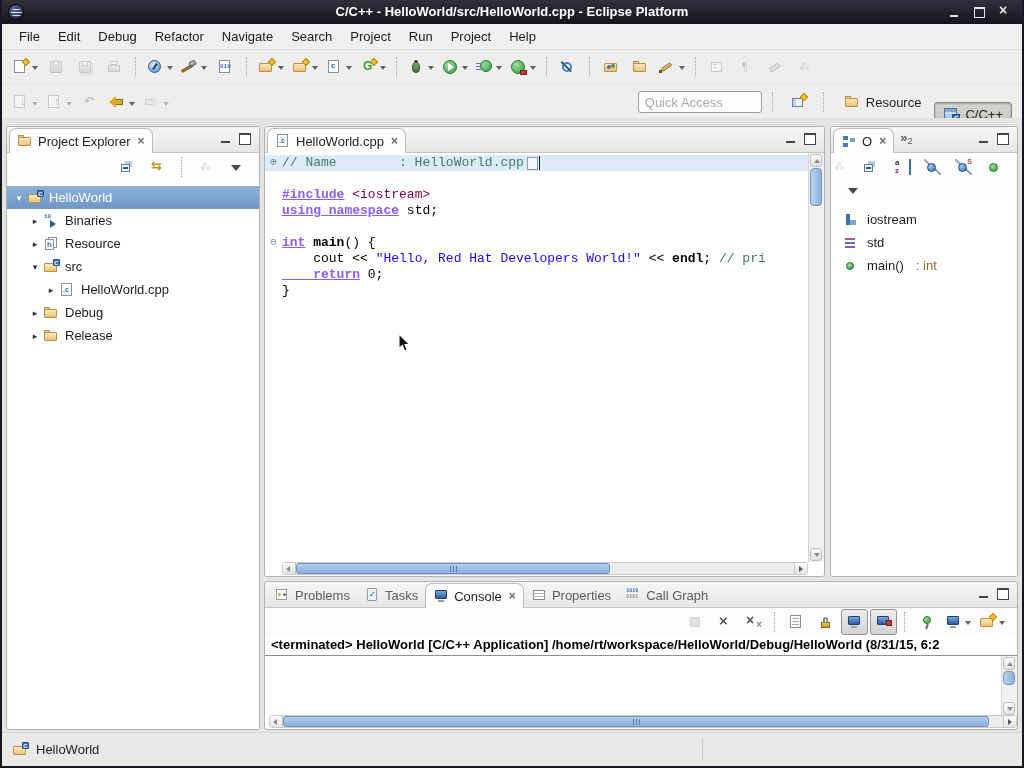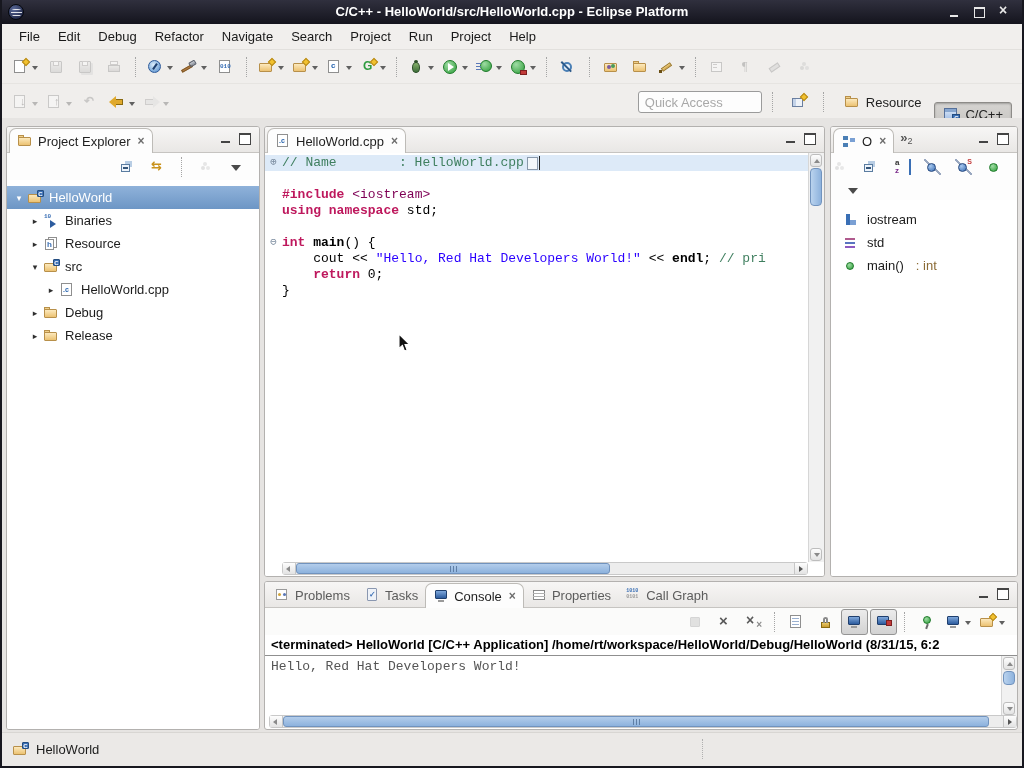--- a/index.html
+++ b/index.html
@@ -62,21 +62,21 @@
   .trow.sel{background:linear-gradient(#8fb2da,#6d96c5);color:#fff;}
   .trow.sel .arr{color:#fff;}
   
   .edbody{flex:1;position:relative;background:#fff;}
   .codewrap{position:absolute;left:0;top:2px;right:16px;overflow:hidden;}
   .code-line{display:flex;height:16px;font-family:"Liberation Mono",monospace;font-size:13px;white-space:pre;}
   .code-line.hl{background:#ddeaf8;}
   .code-line .fold{width:17px;flex:none;color:#7d8da0;font-size:11px;line-height:15px;text-align:center;}
   .ltext{line-height:16px;}
   .tok-cmt{color:#3f7f5f;}
-  .tok-kw{color:#be185d;font-weight:bold;}
+  .tok-kw{color:#8b5cf6;font-weight:bold;text-decoration:underline;}
   .tok-inc{color:#7f0055;}
   .tok-str{color:#2a00ff;}
   .tok-fn{color:#000;font-weight:bold;}
   .tok-pl{color:#000;}
   .foldbox{display:inline-block;width:9px;height:11px;border:1px solid #8a99ab;background:#f3f7fb;margin:2px 0 0 3px;}
   .caret{display:inline-block;width:1px;height:14px;background:#222;margin:1px 0 0 1px;}
   
   .vscroll{position:absolute;top:0;right:0;bottom:14px;width:15px;background:#f1f1f1;border-left:1px solid #d6d6d6;}
   .sbtn{position:absolute;left:1px;width:12px;height:13px;background:linear-gradient(#fdfdfd,#e3e3e3);border:1px solid #bdbdbd;border-radius:3px;box-sizing:border-box;}
   .sbtn::before{content:"";position:absolute;left:3px;}
@@ -595,21 +595,20 @@
             <i class="ic ic-display-console"></i>
             <b class="dd"></b>
           </span>
           <span class="tbi">
             <i class="ic ic-open-console"></i>
             <b class="dd"></b>
           </span>
         </div>
       <div class="chdr">&lt;terminated&gt; HelloWorld [C/C++ Application] /home/rt/workspace/HelloWorld/Debug/HelloWorld (8/31/15, 6:2</div>
       <div class="cbody">
-        <div class="cout">Hello, Red Hat Developers World!</div>
         <div class="vscroll" style="bottom:0;">
           <span class="sbtn sb-up"></span>
           <span class="vthumb" style="top:15px;height:14px;"></span>
           <span class="sbtn sb-dn"></span>
         </div>
       </div>
       <div class="hscroll" style="position:relative;left:2px;right:2px;margin:0 2px;flex:none;">
         <span class="hbtn hb-l"></span>
         <span class="htrack">
             <span class="hthumb" style="left:0;width:98%;"></span>

